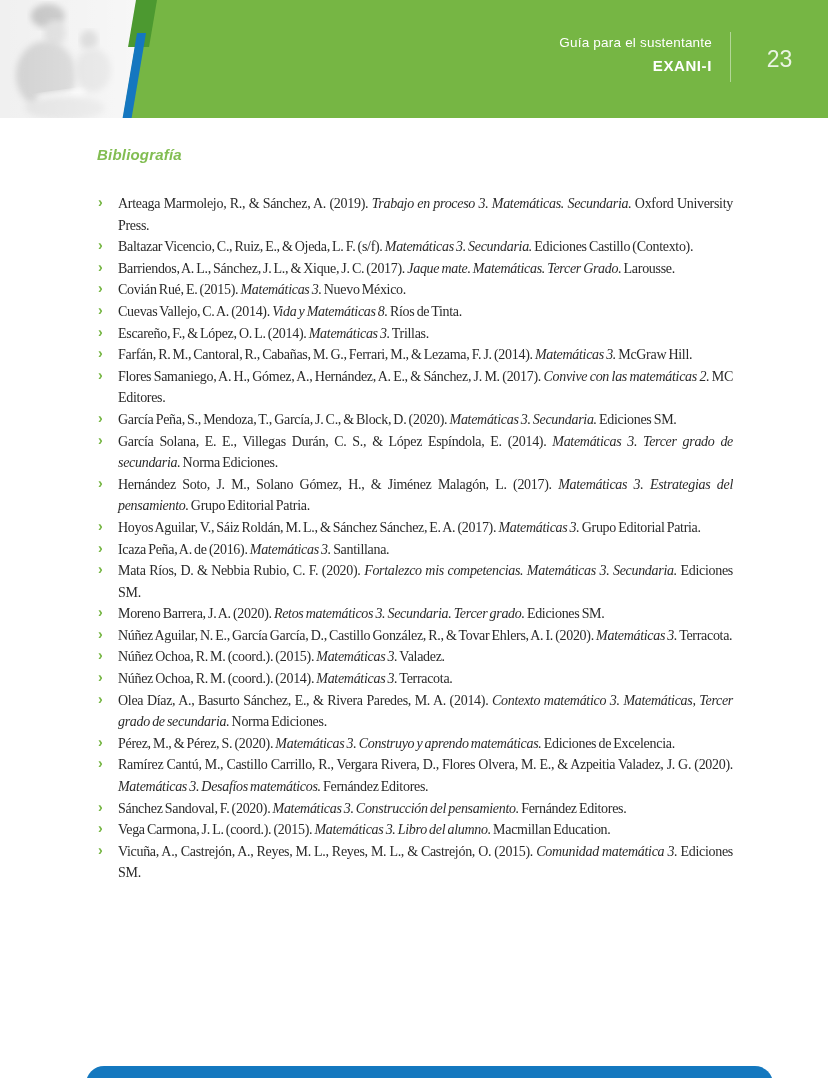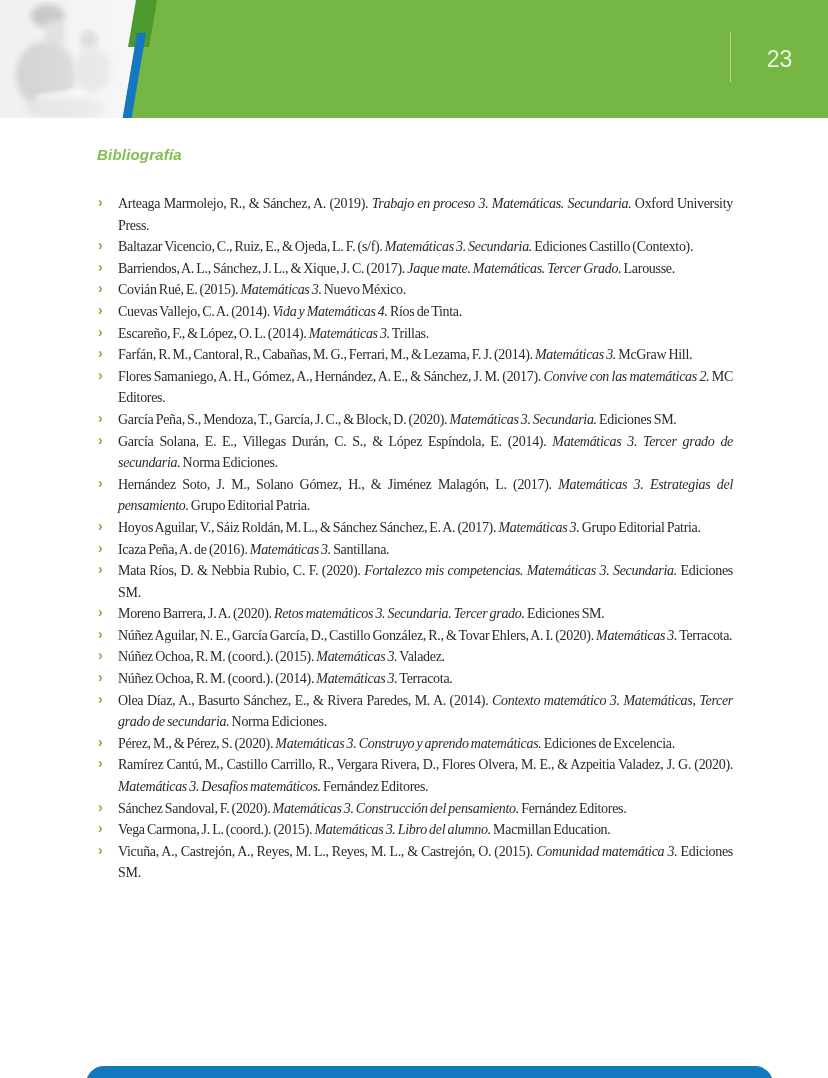--- a/index.html
+++ b/index.html
@@ -97,32 +97,36 @@
         <ellipse cx="89" cy="40" rx="9" ry="10" fill="#cfcfcf" filter="url(#b1)"></ellipse>
         <ellipse cx="93" cy="70" rx="18" ry="22" fill="#dedede" filter="url(#b1)"></ellipse>
         <rect x="38" y="92" width="46" height="15" rx="3" transform="rotate(-8 60 100)" fill="#fafafa" filter="url(#b1)"></rect>
         <ellipse cx="65" cy="108" rx="40" ry="12" fill="#e2e2e2" filter="url(#b1)"></ellipse>
         <rect x="0" y="0" width="330" height="118" fill="url(#fade)"></rect>
       </svg>
     </div>
     <div class="banner"></div>
     <div class="stripe stripe-dark"></div>
     <div class="stripe stripe-blue"></div>
+    <div class="header-titles">
+      <div class="guide-title">Guía para el sustentante</div>
+      <div class="exam-name">EXANI-I</div>
+    </div>
     <div class="header-divider"></div>
     <div class="page-number">23</div>
   </header>
 
   <main class="content">
     <h2 class="heading">Bibliografía</h2>
     <ul class="bib-list">
         <li><span class="chev">›</span><span>Arteaga Marmolejo, R., &amp; Sánchez, A. (2019). </span><em>Trabajo en proceso 3. Matemáticas. Secundaria.</em><span> Oxford University Press.</span></li>
         <li><span class="chev">›</span><span>Baltazar Vicencio, C., Ruiz, E., &amp; Ojeda, L. F. (s/f). </span><em>Matemáticas 3. Secundaria.</em><span> Ediciones Castillo (Contexto).</span></li>
         <li><span class="chev">›</span><span>Barriendos, A. L., Sánchez, J. L., &amp; Xique, J. C. (2017). </span><em>Jaque mate. Matemáticas. Tercer Grado.</em><span> Larousse.</span></li>
         <li><span class="chev">›</span><span>Covián Rué, E. (2015). </span><em>Matemáticas 3.</em><span> Nuevo México.</span></li>
-        <li><span class="chev">›</span><span>Cuevas Vallejo, C. A. (2014). </span><em>Vida y Matemáticas 4.</em><span> Ríos de Tinta.</span></li>
+        <li><span class="chev">›</span><span>Cuevas Vallejo, C. A. (2014). </span><em>Vida y Matemáticas 8.</em><span> Ríos de Tinta.</span></li>
         <li><span class="chev">›</span><span>Escareño, F., &amp; López, O. L. (2014). </span><em>Matemáticas 3.</em><span> Trillas.</span></li>
         <li><span class="chev">›</span><span>Farfán, R. M., Cantoral, R., Cabañas, M. G., Ferrari, M., &amp; Lezama, F. J. (2014). </span><em>Matemáticas 3.</em><span> McGraw Hill.</span></li>
         <li><span class="chev">›</span><span>Flores Samaniego, A. H., Gómez, A., Hernández, A. E., &amp; Sánchez, J. M. (2017). </span><em>Convive con las matemáticas 2.</em><span> MC Editores.</span></li>
         <li><span class="chev">›</span><span>García Peña, S., Mendoza, T., García, J. C., &amp; Block, D. (2020). </span><em>Matemáticas 3. Secundaria.</em><span> Ediciones SM.</span></li>
         <li><span class="chev">›</span><span>García Solana, E. E., Villegas Durán, C. S., &amp; López Espíndola, E. (2014). </span><em>Matemáticas 3. Tercer grado de secundaria.</em><span> Norma Ediciones.</span></li>
         <li><span class="chev">›</span><span>Hernández Soto, J. M., Solano Gómez, H., &amp; Jiménez Malagón, L. (2017). </span><em>Matemáticas 3. Estrategias del pensamiento.</em><span> Grupo Editorial Patria.</span></li>
         <li><span class="chev">›</span><span>Hoyos Aguilar, V., Sáiz Roldán, M. L., &amp; Sánchez Sánchez, E. A. (2017). </span><em>Matemáticas 3.</em><span> Grupo Editorial Patria.</span></li>
         <li><span class="chev">›</span><span>Icaza Peña, A. de (2016). </span><em>Matemáticas 3.</em><span> Santillana.</span></li>
         <li><span class="chev">›</span><span>Mata Ríos, D. &amp; Nebbia Rubio, C. F. (2020). </span><em>Fortalezco mis competencias. Matemáticas 3. Secundaria.</em><span> Ediciones SM.</span></li>
         <li><span class="chev">›</span><span>Moreno Barrera, J. A. (2020). </span><em>Retos matemáticos 3. Secundaria. Tercer grado.</em><span> Ediciones SM.</span></li>

